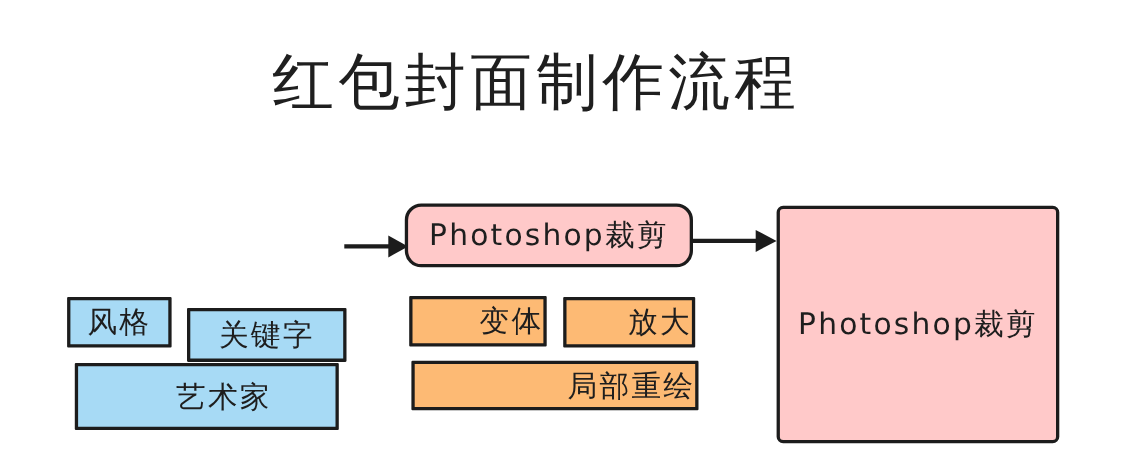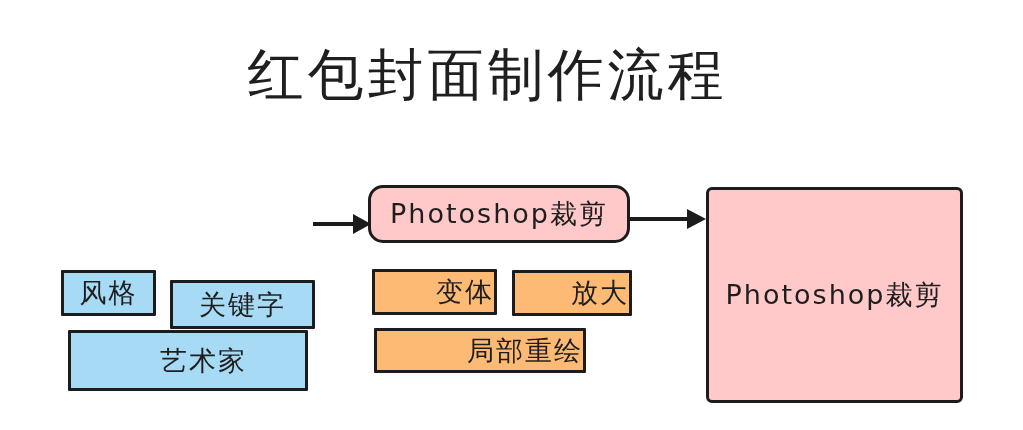--- a/index.html
+++ b/index.html
@@ -46,21 +46,21 @@
   .step1 { left: 57px;  top: 188px; width: 258px; height: 57px;  border-radius: 15px; }
   .step2 { left: 368px; top: 185px; width: 262px; height: 58px;  border-radius: 15px; }
   .step3 { left: 706px; top: 187px; width: 257px; height: 216px; border-radius: 6px; }
 
   .sub { border-width: 3px; border-radius: 1px; }
   .blue1   { left: 61px;  top: 270px; width: 95px;  height: 46px; }
   .blue2   { left: 170px; top: 268px; width: 145px; height: 49px; margin-top: 12px; }
   .blue3   { left: 68px;  top: 330px; width: 240px; height: 61px; padding-left: 31px; }
   .yellow1 { left: 372px; top: 269px; width: 125px; height: 46px; }
   .yellow2 { left: 512px; top: 270px; width: 120px; height: 46px; }
-  .yellow3 { left: 374px; top: 328px; width: 212px; height: 45px; }
+  .yellow3 { left: 374px; top: 328px; width: 261px; height: 45px; }
 
   .arrow { position: absolute; }
   .arrow1 { left: 312px; top: 209px; }
   .arrow2 { left: 627px; top: 204px; }
 </style>
 </head>
 <body>
 
 <div class="canvas">
 

